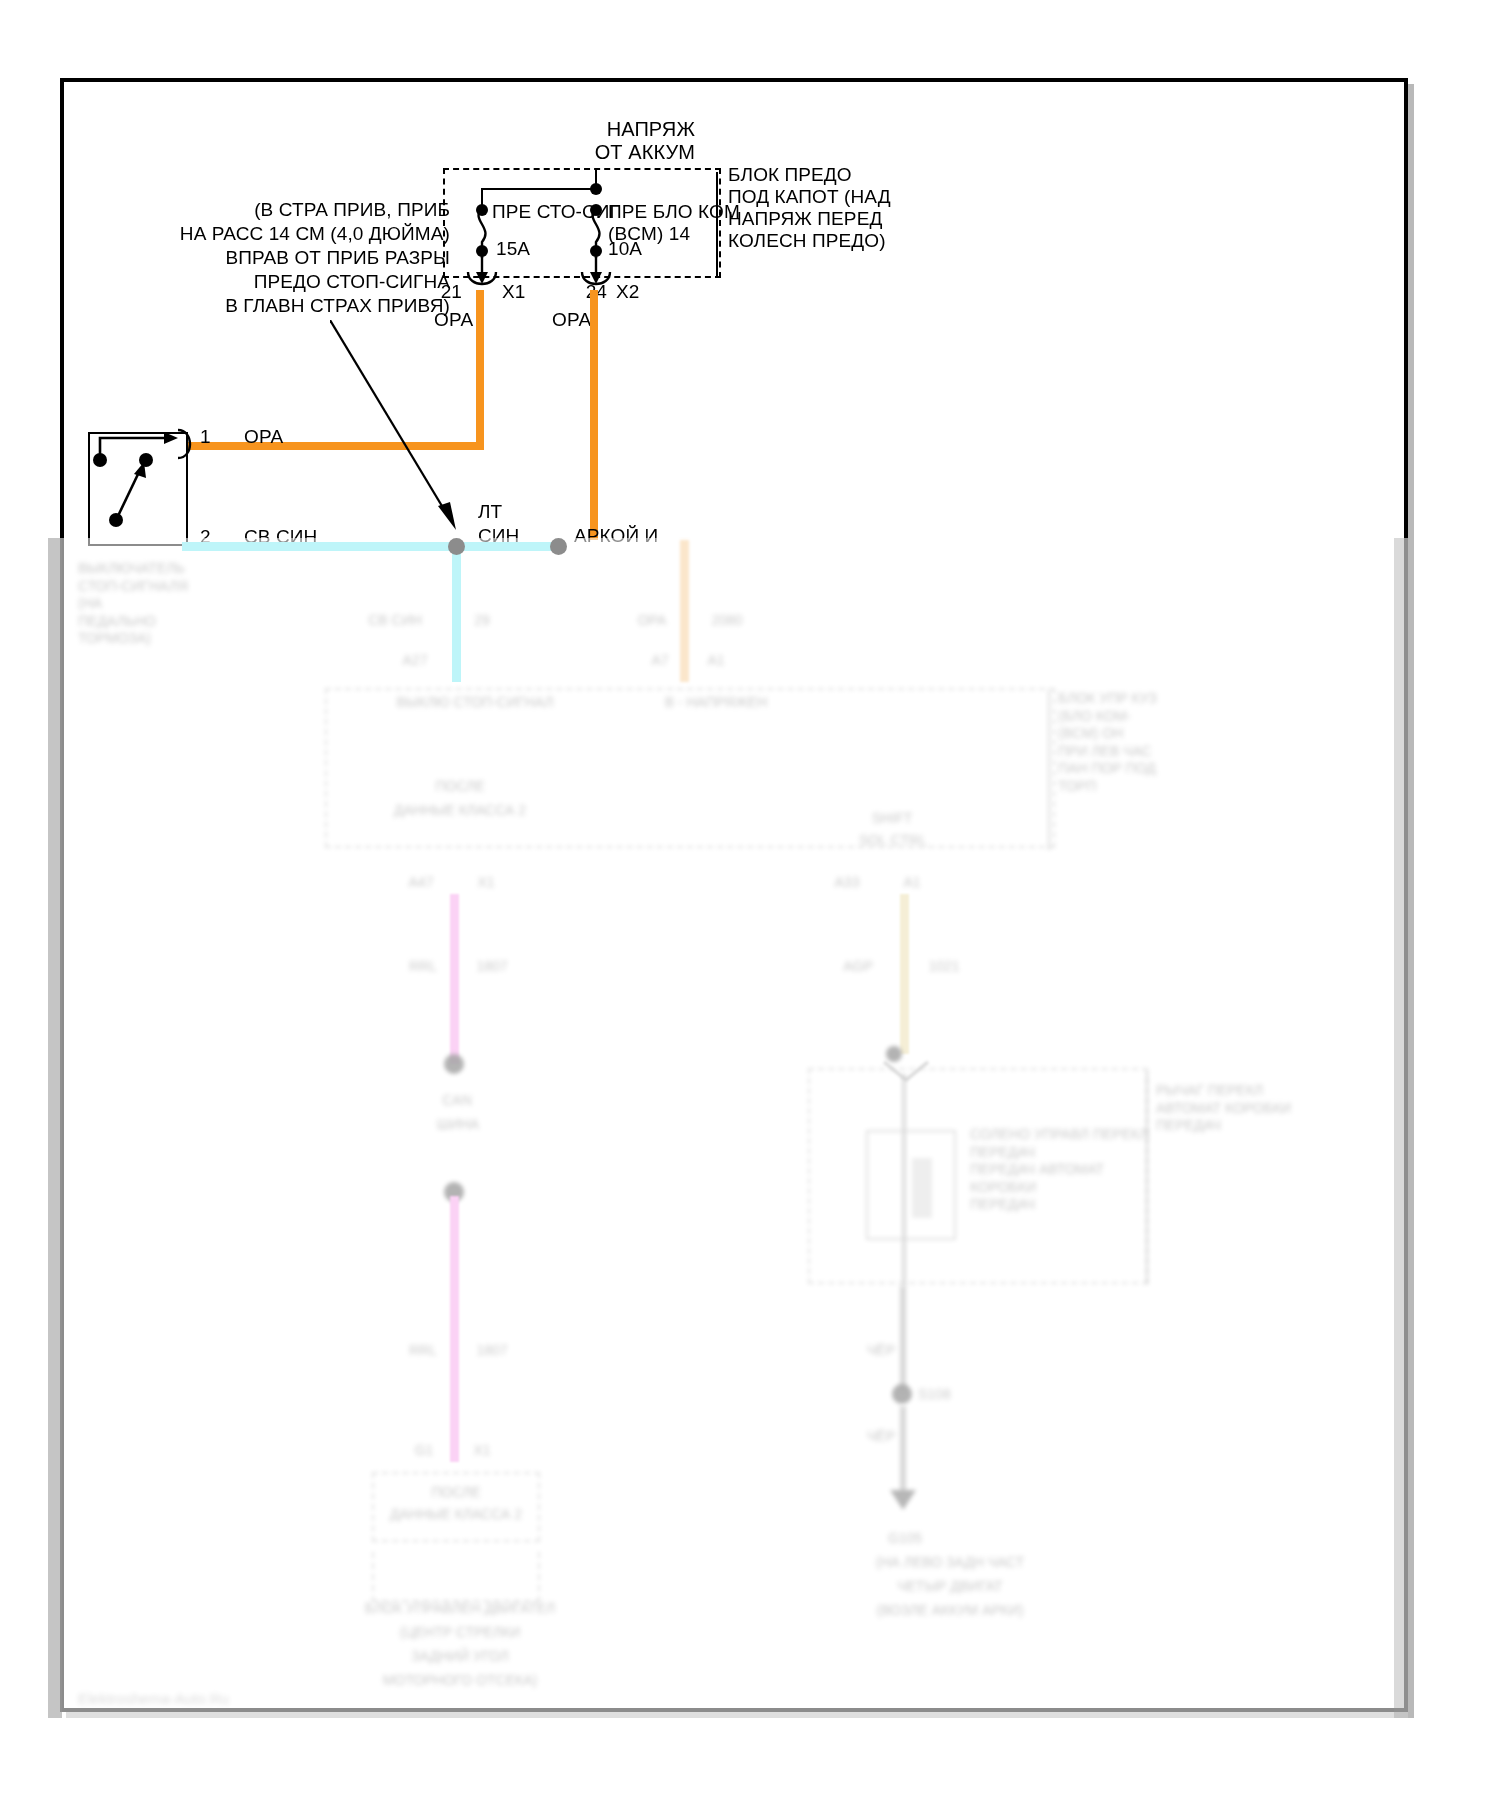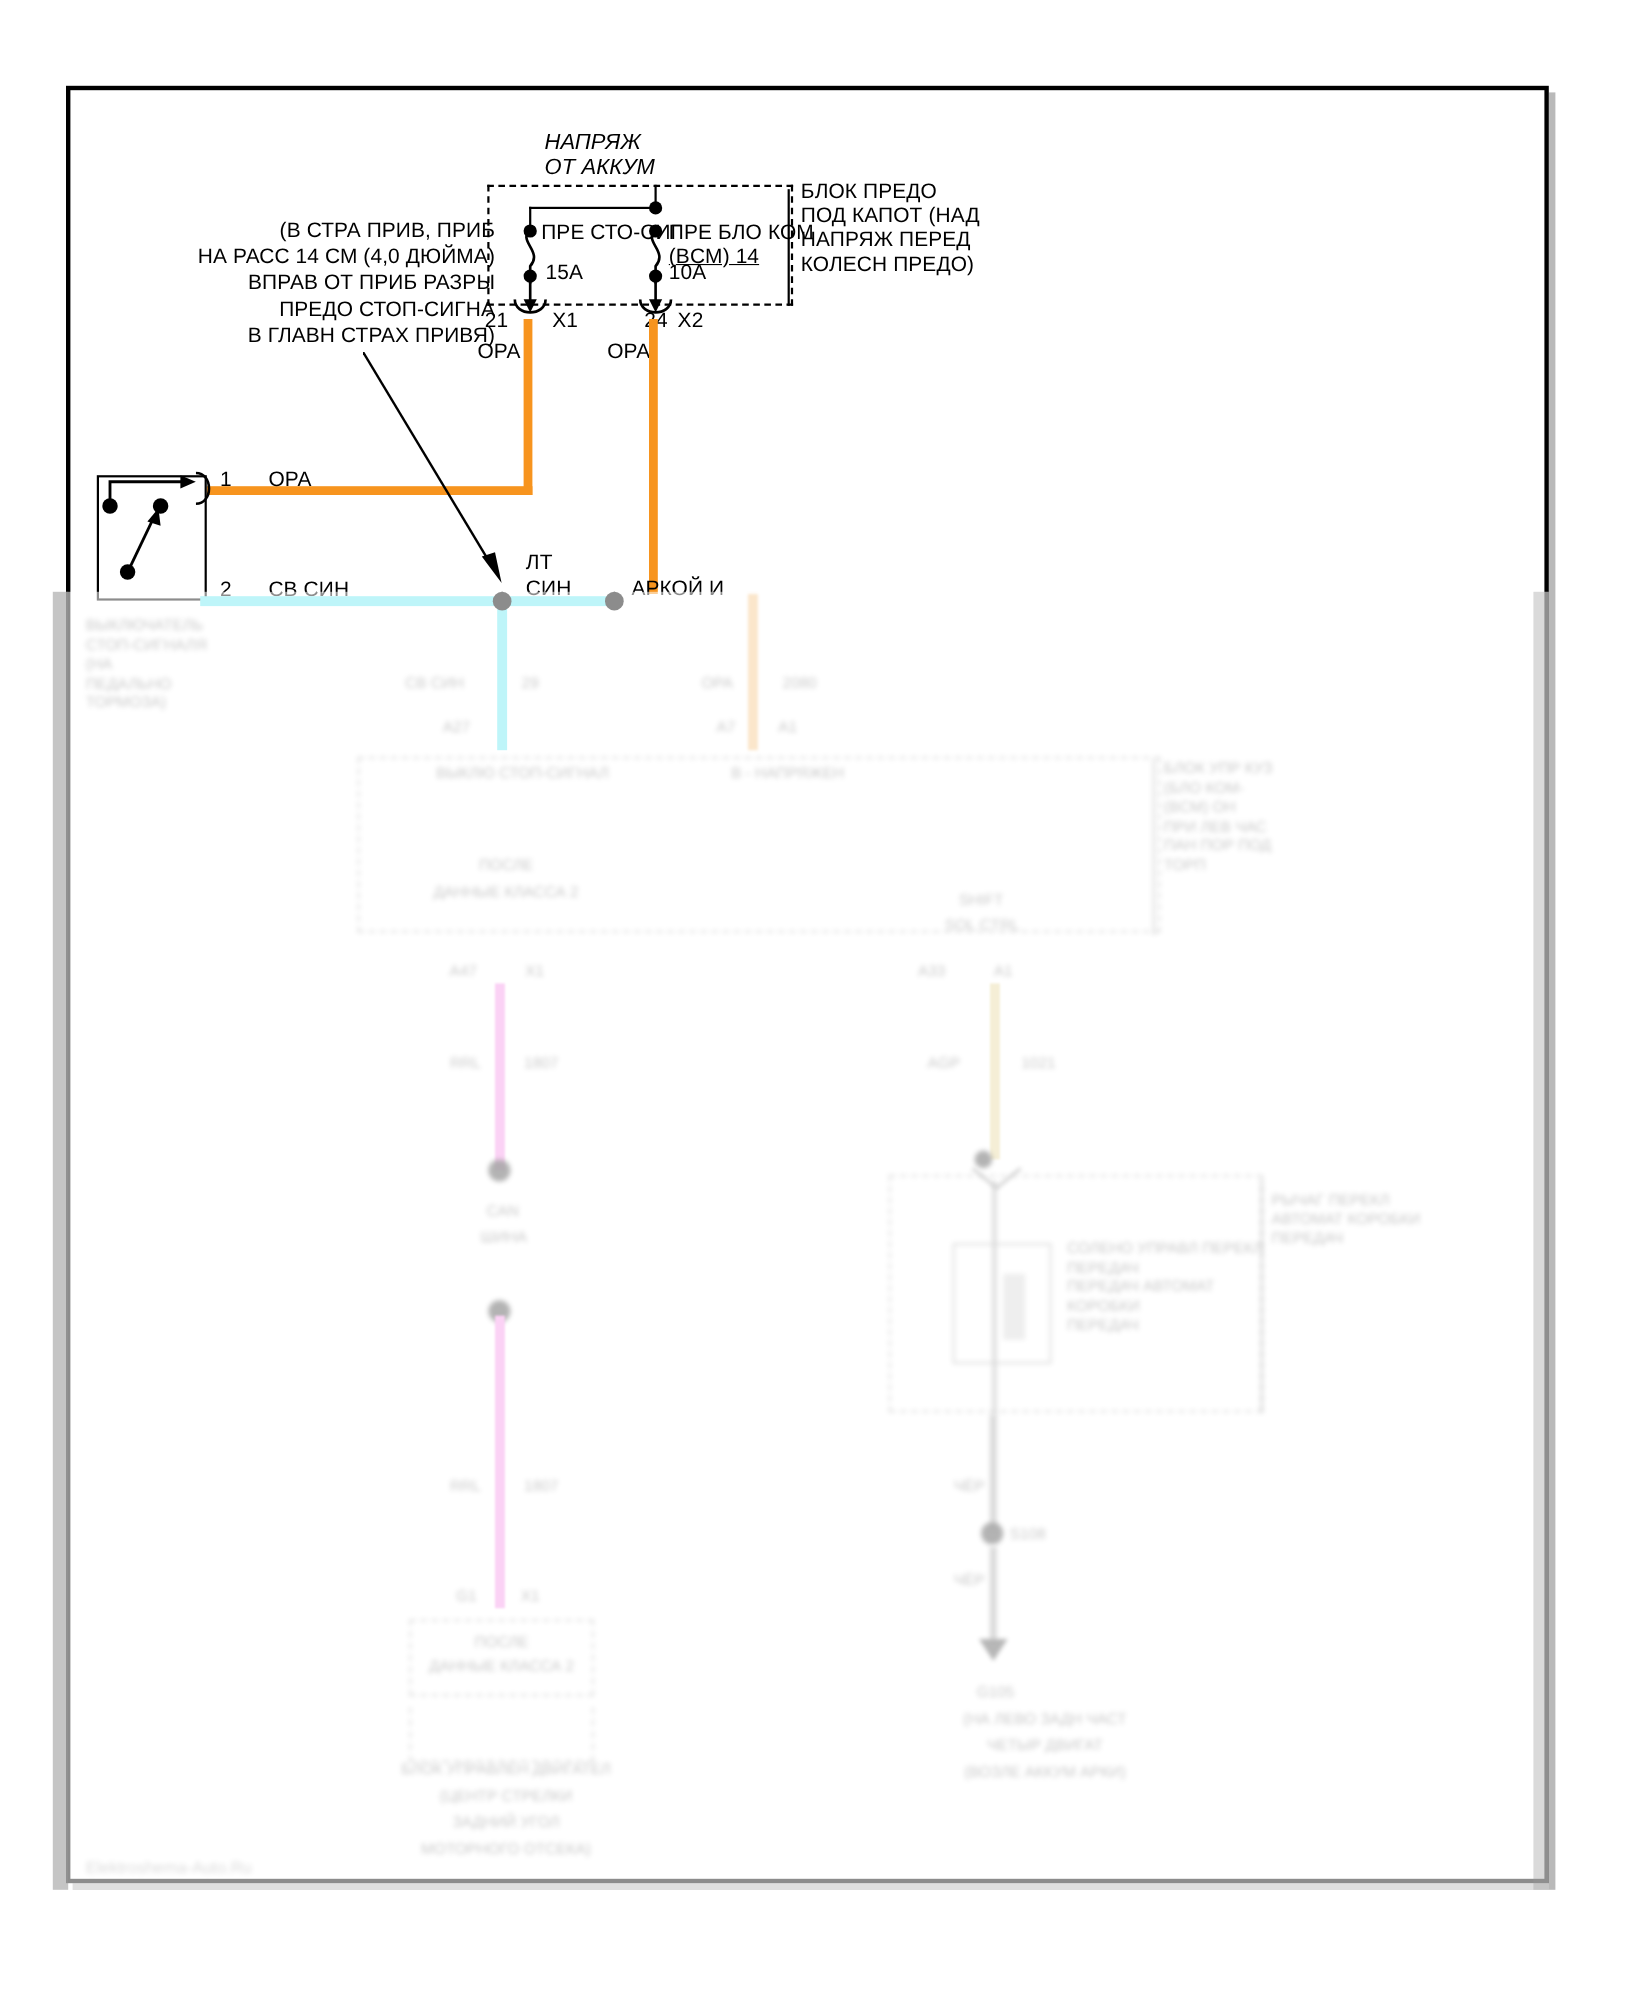--- a/index.html
+++ b/index.html
@@ -7,21 +7,21 @@
   #page{position:relative;width:1500px;height:1814px;background:#ffffff;overflow:hidden;}
 
   
   #frame{position:absolute;left:60px;top:78px;width:1348px;height:1634px;
          border:4px solid #000;box-sizing:border-box;background:#fff;}
   #frame-shadow{position:absolute;left:66px;top:84px;width:1348px;height:1634px;
          background:#b9b9b9;z-index:0;}
 
   
   .lbl{position:absolute;color:#000;font-size:19px;line-height:24px;white-space:pre;letter-spacing:0.1px;}
-  .lbl.c{text-align:left;font-style:italic;}
+  .lbl.c{text-align:right;}
   .lbl.r{text-align:right;}
   .wire{position:absolute;}
   .vline{position:absolute;background:#000;width:2px;}
   .hline{position:absolute;background:#000;height:2px;}
   .dot{position:absolute;border-radius:50%;background:#000;}
   .dashbox{position:absolute;border:2px dashed #000;box-sizing:border-box;}
 
   
   .blurtxt{position:absolute;color:#707070;white-space:pre;line-height:1.25;
            filter:blur(2.6px);opacity:.82;font-size:14px;text-align:center;}
@@ -84,21 +84,21 @@
   <svg class="sharp" style="position:absolute;left:466px;top:272px;" width="32" height="20" viewBox="0 0 32 20">
     <path d="M2 0 C 2 16, 30 16, 30 0" stroke="#000" stroke-width="2.4" fill="none"></path>
   </svg>
   <svg class="sharp" style="position:absolute;left:580px;top:272px;" width="32" height="20" viewBox="0 0 32 20">
     <path d="M2 0 C 2 16, 30 16, 30 0" stroke="#000" stroke-width="2.4" fill="none"></path>
   </svg>
 
   <div class="lbl sharp" style="left:492px;top:200px;text-align:center;">ПРЕ СТО-СИГ</div>
   <div class="lbl sharp" style="left:496px;top:237px;">15А</div>
   <div class="lbl sharp" style="left:608px;top:200px;">ПРЕ БЛО КОМ</div>
-  <div class="lbl sharp" style="left:608px;top:222px;text-decoration:underline;">(BCM) 14</div>
+  <div class="lbl sharp" style="left:608px;top:222px;">(BCM) 14</div>
   <div class="lbl sharp" style="left:608px;top:237px;">10А</div>
 
   <div class="lbl r sharp" style="left:418px;top:280px;width:44px;">21</div>
   <div class="lbl sharp" style="left:502px;top:280px;">X1</div>
   <div class="lbl r sharp" style="left:563px;top:280px;width:44px;">24</div>
   <div class="lbl sharp" style="left:616px;top:280px;">X2</div>
 
   <div class="lbl sharp" style="left:434px;top:308px;">ОРА</div>
   <div class="lbl sharp" style="left:552px;top:308px;">ОРА</div>
 

